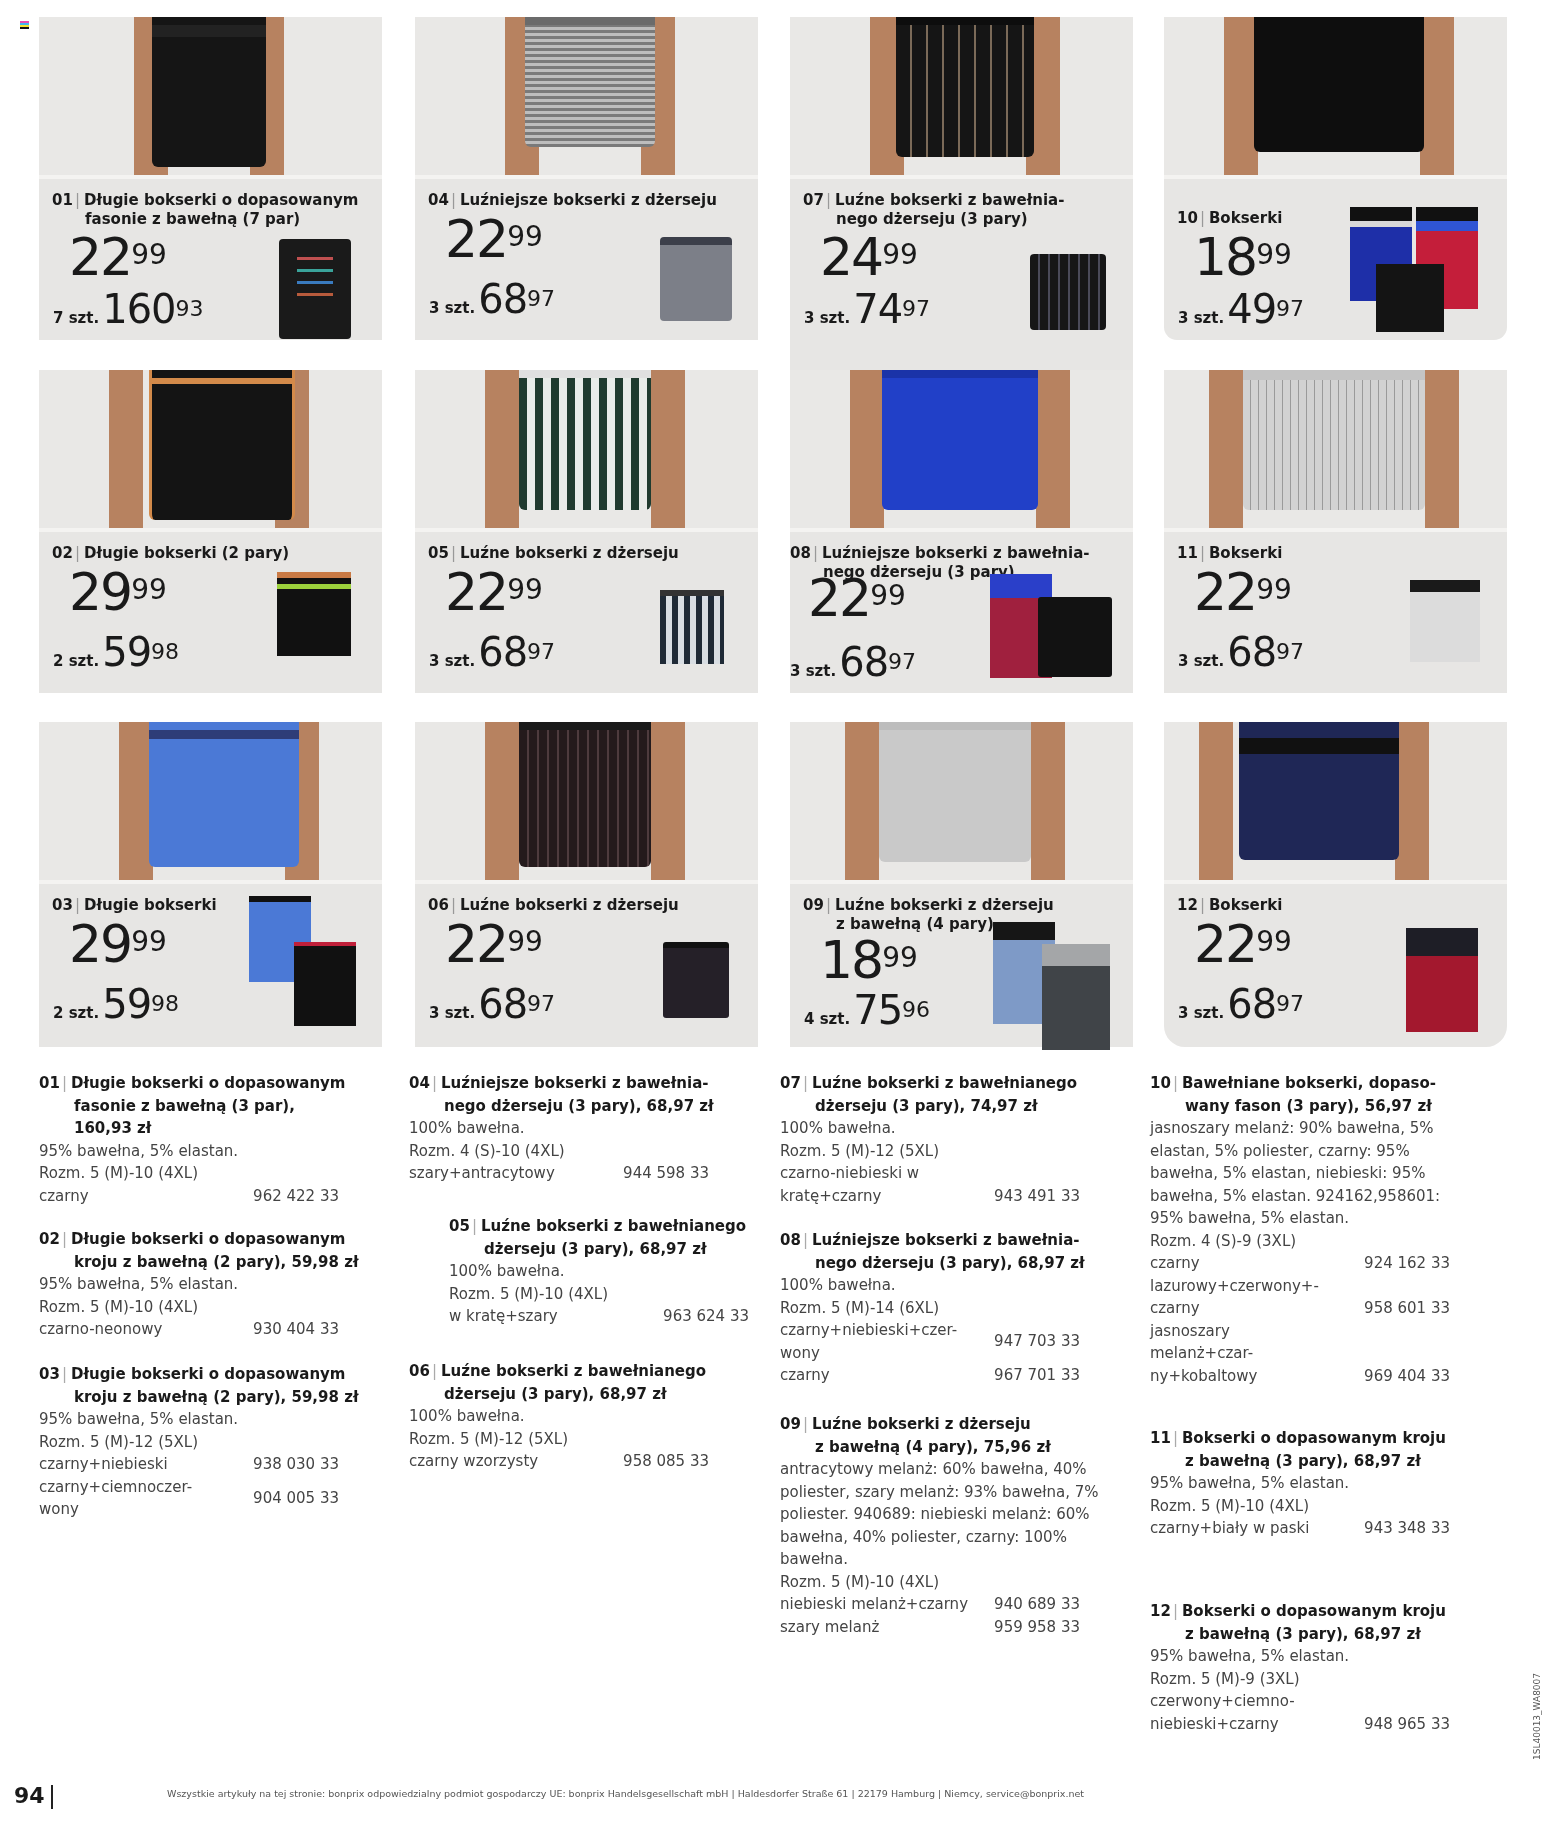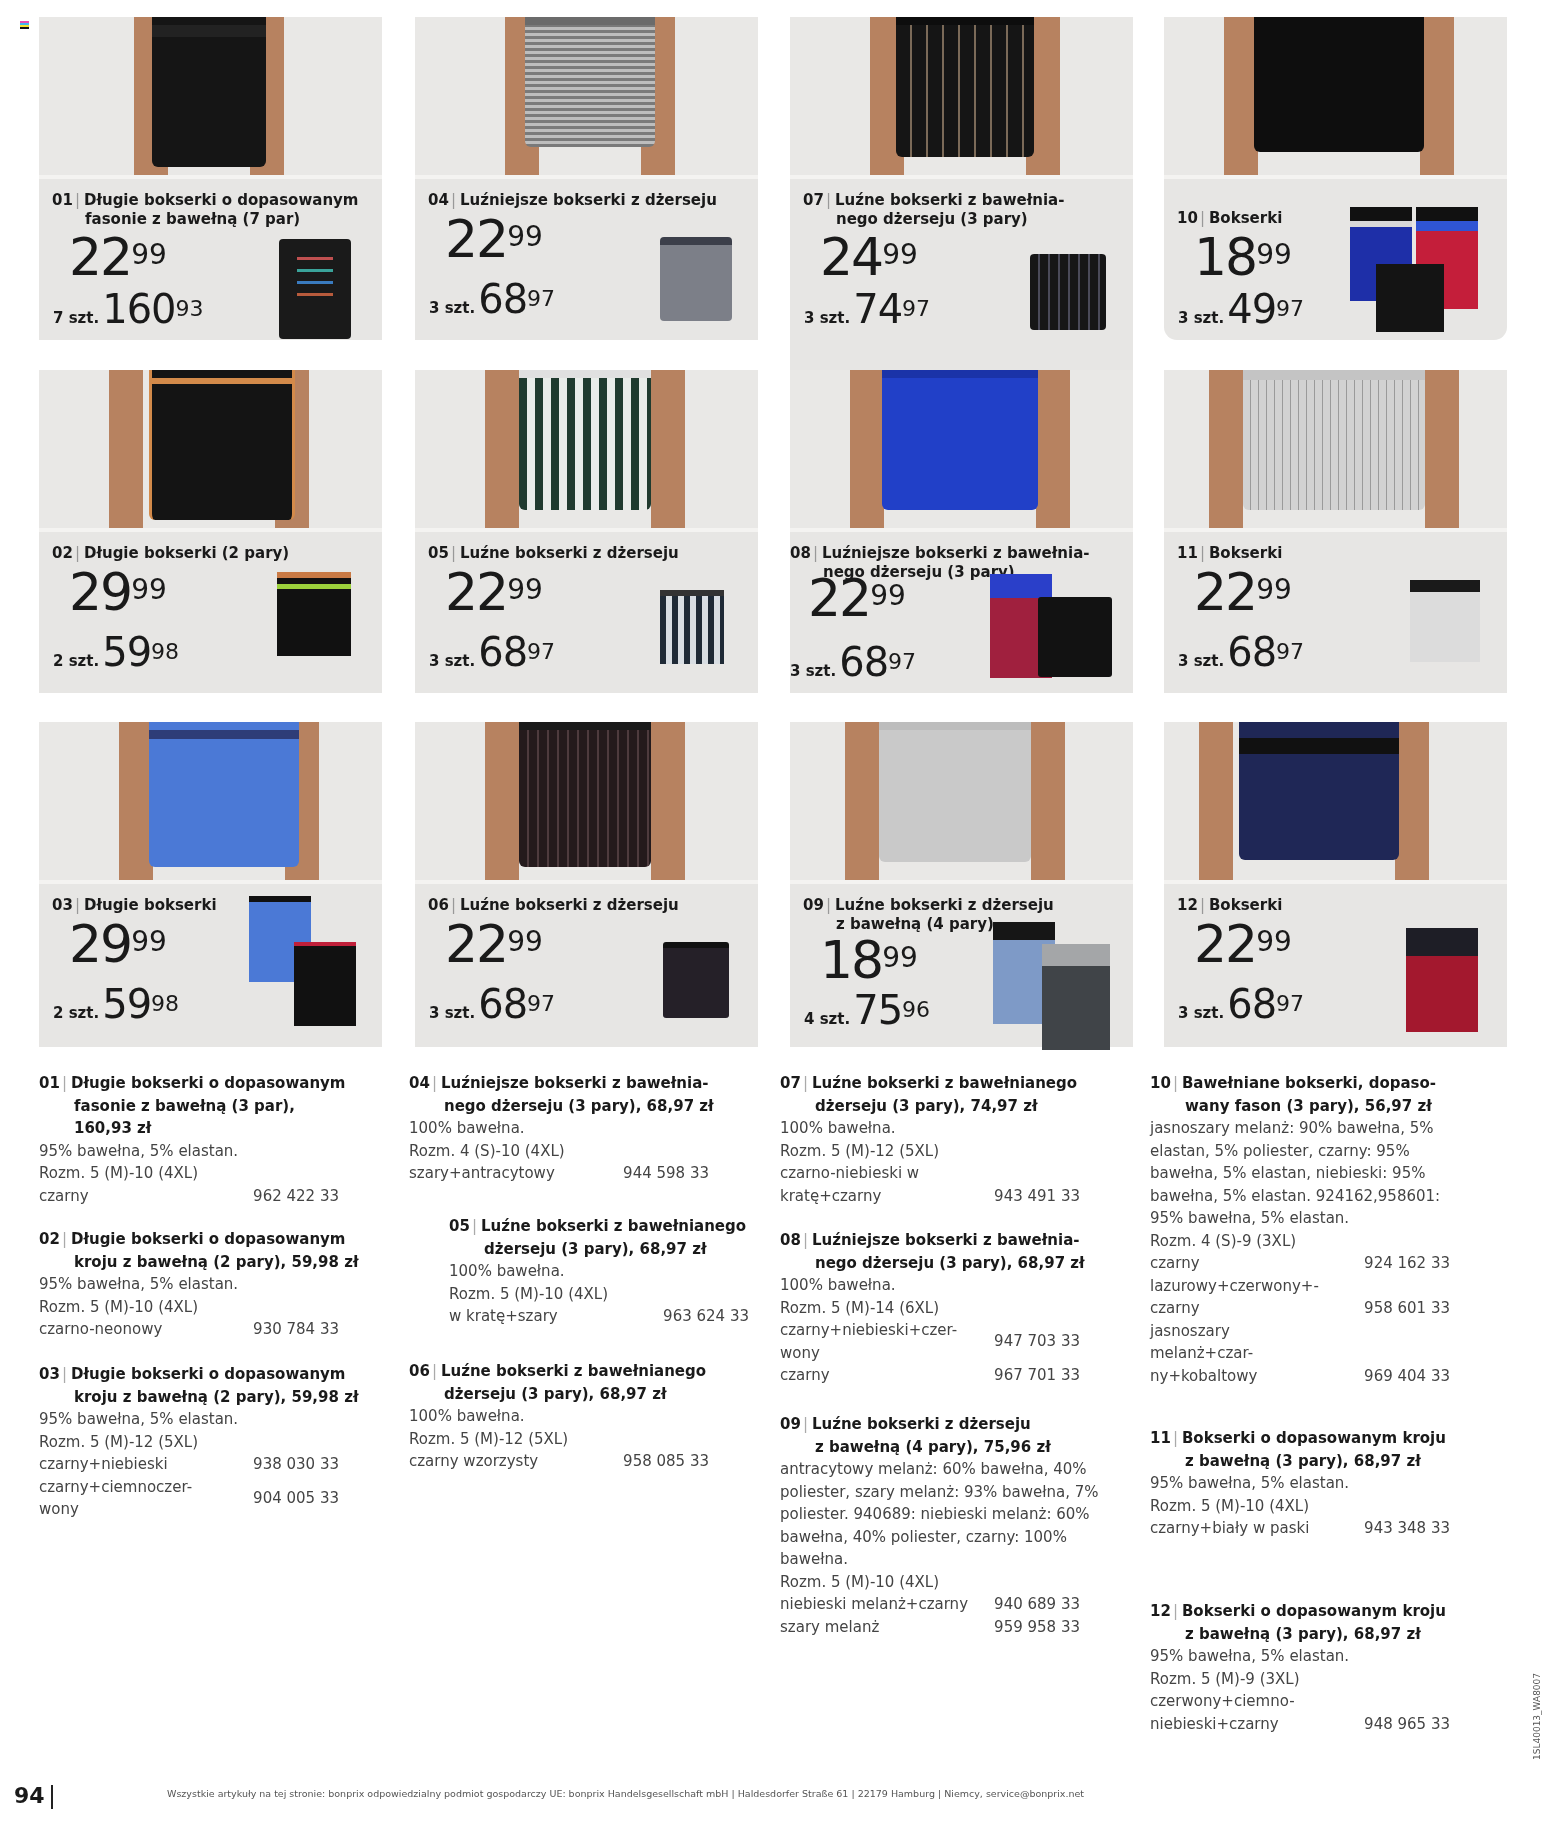--- a/index.html
+++ b/index.html
@@ -245,21 +245,21 @@
     </div>
   </div>
   <div class="info">
     <div class="t-title"><span>11</span><span class="sep">|</span><span>Bokserki</span></div>
     <div class="price" style="top:34px;"><span>22</span><sup>99</sup></div>
     <div class="multi" style="top:100px;"><span class="qty">3 szt.</span><span>68</span><sup>97</sup></div>
     <div class="pack" style="left:246px;top:48px;width:70px;height:70px;background:#dcdcdc;border-top:12px solid #1a1a1a;"></div>
   </div>
 </div>
 
-<div class="tile" style="left:1164px;top:722px;height:325px;">
+<div class="tile" style="left:1164px;top:722px;height:325px;border-radius:21px;">
   <div class="photo">
     <div class="model" style="left:35px;width:230px;">
       <div class="skin-l" style="left:0;"></div>
         <div class="skin-r" style="right:0;"></div>
       <div class="garment" style="left:40px;width:160px;height:138px;background:#1f2756;">
           <div class="band" style="background:#111;top:16px;height:16px;"></div>
         </div>
     </div>
   </div>
   <div class="info">
@@ -278,21 +278,21 @@
       <span class="c">czarny</span>
       <span class="a">962 422 33</span>
     </div>
 </div>
 <div class="desc" style="left:39px;top:1228px;">
   <div class="hd"><span>02</span><span class="sep">|</span><span>Długie bokserki o dopasowanym</span><span class="ind">kroju z bawełną (2 pary), 59,98 zł</span></div>
   <div>95% bawełna, 5% elastan.</div>
   <div>Rozm. 5 (M)-10 (4XL)</div>
   <div class="row">
       <span class="c">czarno-neonowy</span>
-      <span class="a">930 784 33</span>
+      <span class="a">930 404 33</span>
     </div>
 </div>
 <div class="desc" style="left:39px;top:1363px;">
   <div class="hd"><span>03</span><span class="sep">|</span><span>Długie bokserki o dopasowanym</span><span class="ind">kroju z bawełną (2 pary), 59,98 zł</span></div>
   <div>95% bawełna, 5% elastan.</div>
   <div>Rozm. 5 (M)-12 (5XL)</div>
   <div class="row">
       <span class="c">czarny+niebieski</span>
       <span class="a">938 030 33</span>
     </div>

